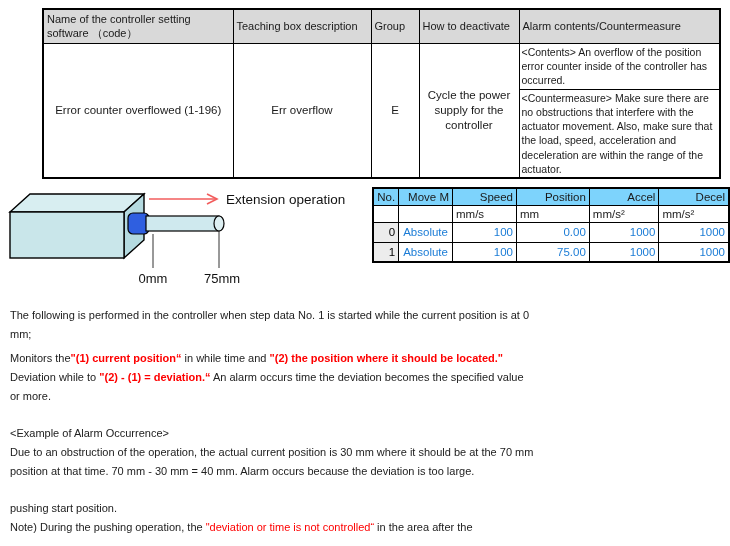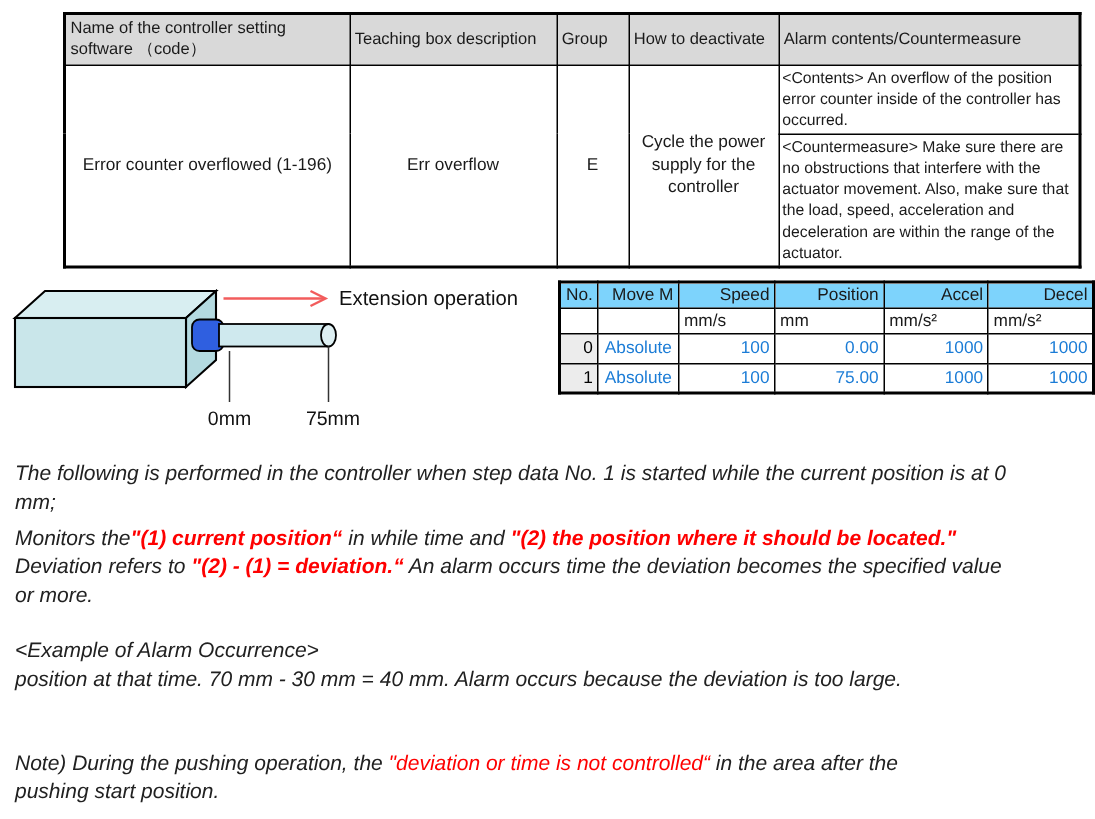--- a/index.html
+++ b/index.html
@@ -46,21 +46,21 @@
   .step-table tr.st-head  th { text-align:right; height:17px; background:#7dd3fc; }
   .step-table tr.st-units td { text-align:left; height:17px; }
   .step-table tr.st-row td { height:20px; }
   .step-table td.no  { text-align:right; background:#ececec; color:#000; }
   .step-table td.mv  { text-align:center;  color:#1b7cd6;margin-left:13px; }
   .step-table td.num { text-align:right; color:#1b7cd6;padding-left:40px; }
 
   
   .para {
     position:absolute; left:10px; width:716px;
-    font-size:14px; line-height:19px; color:#212121;font-style:italic;
+    font-size:11px; line-height:19px; color:#212121;
   }
   .p1 { top:306px; }
   .p2 { top:349px; }
   .p3 { top:424px; }
   .p4 { top:499px; }
   .redbold { color:#fe0000; font-weight:bold; }
   .red     { color:#fe0000; }
   .tline { display:block; }
 </style>
 </head>
@@ -167,27 +167,28 @@
     </tbody>
   </table>
 
   <div class="para p1">
     <span class="tline">The following is performed in the controller when step data No. 1 is started while the current position is at 0</span>
     <span class="tline">mm;</span>
   </div>
 
   <div class="para p2">
     <span class="tline"><span>Monitors the</span><span class="redbold">"(1) current position“</span><span> in while time and </span><span class="redbold">"(2) the position where it should be located."</span></span>
-    <span class="tline"><span>Deviation refers to </span><span class="redbold">"(2) - (1) = deviation.“</span><span> An alarm occurs time the deviation becomes the specified value</span></span>
+    <span class="tline"><span>Deviation while to </span><span class="redbold">"(2) - (1) = deviation.“</span><span> An alarm occurs time the deviation becomes the specified value</span></span>
     <span class="tline">or more.</span>
   </div>
 
   <div class="para p3">
     <span class="tline">&lt;Example of Alarm Occurrence&gt;</span>
+    <span class="tline">Due to an obstruction of the operation, the actual current position is 30 mm where it should be at the 70 mm</span>
     <span class="tline">position at that time. 70 mm - 30 mm = 40 mm. Alarm occurs because the deviation is too large.</span>
   </div>
 
   <div class="para p4">
+    <span class="tline">pushing start position.</span>
     <span class="tline"><span>Note) During the pushing operation, the </span><span class="red">"deviation or time is not controlled“</span><span> in the area after the</span></span>
-    <span class="tline">pushing start position.</span>
   </div>
 
 </div>
 
 </body></html>

